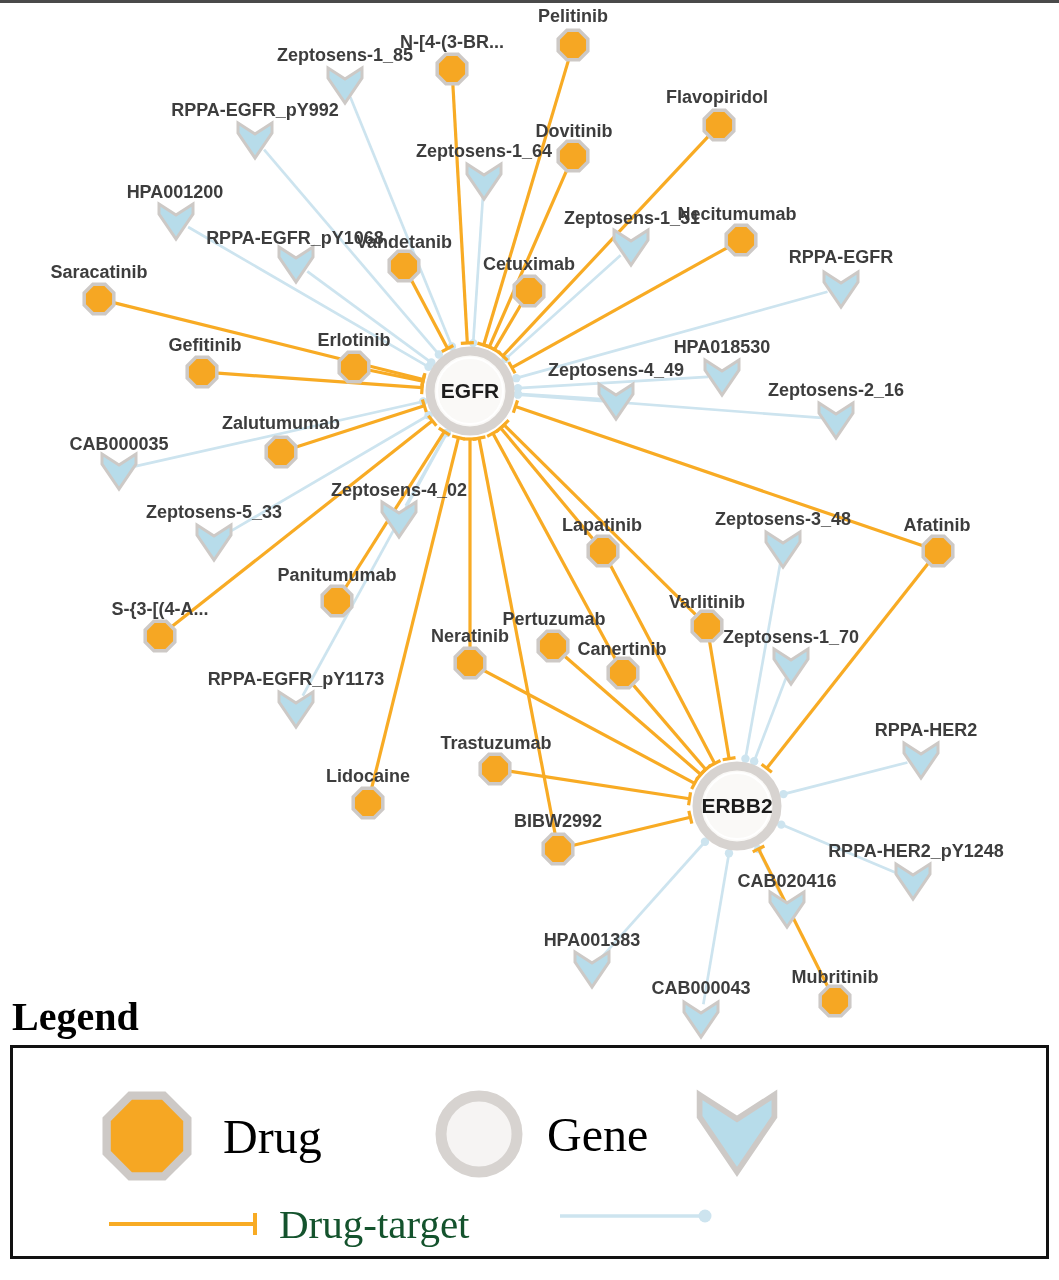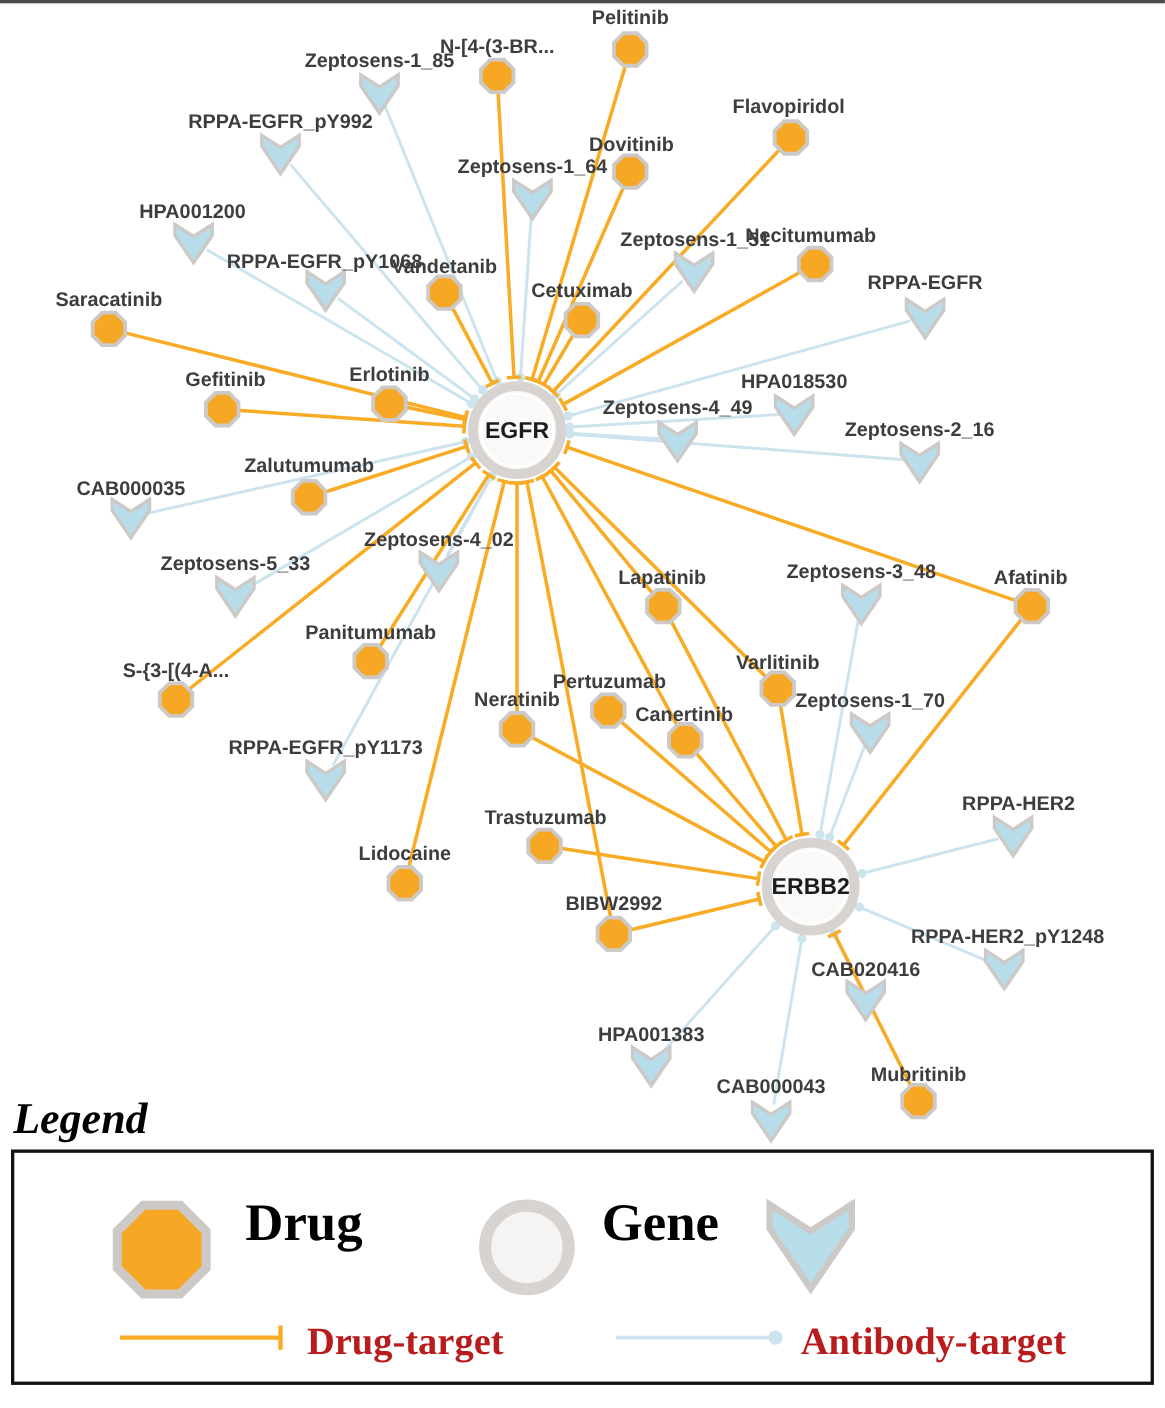--- a/index.html
+++ b/index.html
@@ -6,29 +6,29 @@
   .figure{
     position:relative;width:1059px;height:1280px;background:#ffffff;
     font-family:"Liberation Sans",sans-serif;overflow:hidden;
   }
   .top-border{position:absolute;left:0;top:0;width:100%;height:3px;background:#4a4a4a;}
   #network-svg{position:absolute;left:0;top:0;}
   .node-label{font-family:"Liberation Sans",sans-serif;font-weight:bold;font-size:18px;fill:#3d3d3d;}
   .gene-label{font-family:"Liberation Sans",sans-serif;font-weight:bold;font-size:21px;fill:#1c1c1c;}
   .legend-title{
     position:absolute;left:12px;top:993px;
-    font-family:"Liberation Serif",serif;font-weight:bold;font-size:40px;color:#000;font-style:italic;
+    font-family:"Liberation Serif",serif;font-weight:bold;font-size:40px;color:#000;
   }
   .legend-box{
     position:absolute;left:10px;top:1045px;width:1033px;height:208px;
     border:3px solid #111;background:#fff;
   }
-  .l-item{position:absolute;display:flex;align-items:flex-start;font-weight:bold;}
+  .l-item{position:absolute;display:flex;align-items:center;}
   .l-item .big-label{font-family:"Liberation Serif",serif;font-size:48px;color:#000;}
-  .l-item .small-label{font-family:"Liberation Serif",serif;font-size:35px;color:#b91c1c;}
+  .l-item .small-label{font-family:"Liberation Serif",serif;font-size:41px;color:#14532d;}
   #li-drug{left:82px;top:36px;gap:24px;}
   #li-gene{left:416px;top:36px;gap:18px;}
   #li-antibody{left:678px;top:40px;gap:14px;}
   #li-drugtarget{left:92px;top:152px;gap:12px;}
   #li-antibodytarget{left:545px;top:152px;gap:12px;}
 </style>
 </head>
 <body>
 
 <div class="figure">
@@ -459,17 +459,16 @@
         <line x1="150" y1="5" x2="150" y2="27" stroke="#F8AB24" stroke-width="4"></line>
       </svg>
       <span class="small-label">Drug-target</span>
     </div>
 
     <div class="l-item" id="li-antibodytarget">
       <svg width="158" height="32" viewBox="0 0 158 32">
         <line x1="2" y1="16" x2="142" y2="16" stroke="#CDE4EF" stroke-width="3.5"></line>
         <circle cx="147" cy="16" r="6.5" fill="#CDE4EF"></circle>
       </svg>
-      <span class="small-label">Antibody-target</span>
     </div>
 
   </div>
 </div>
 
 </body></html>

